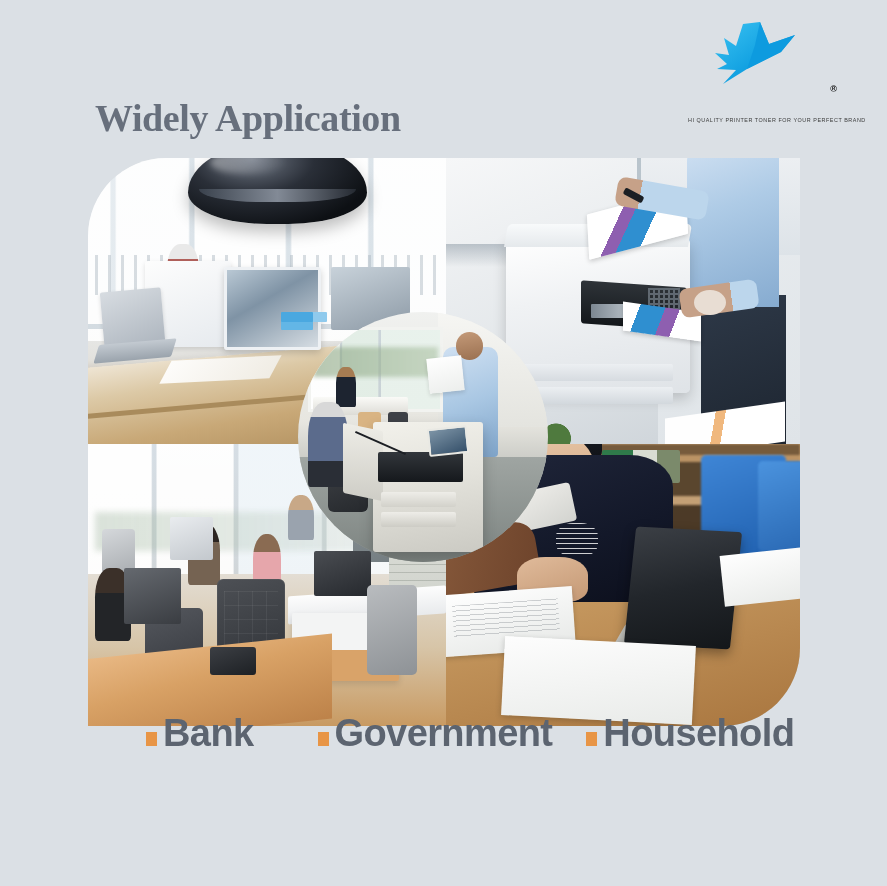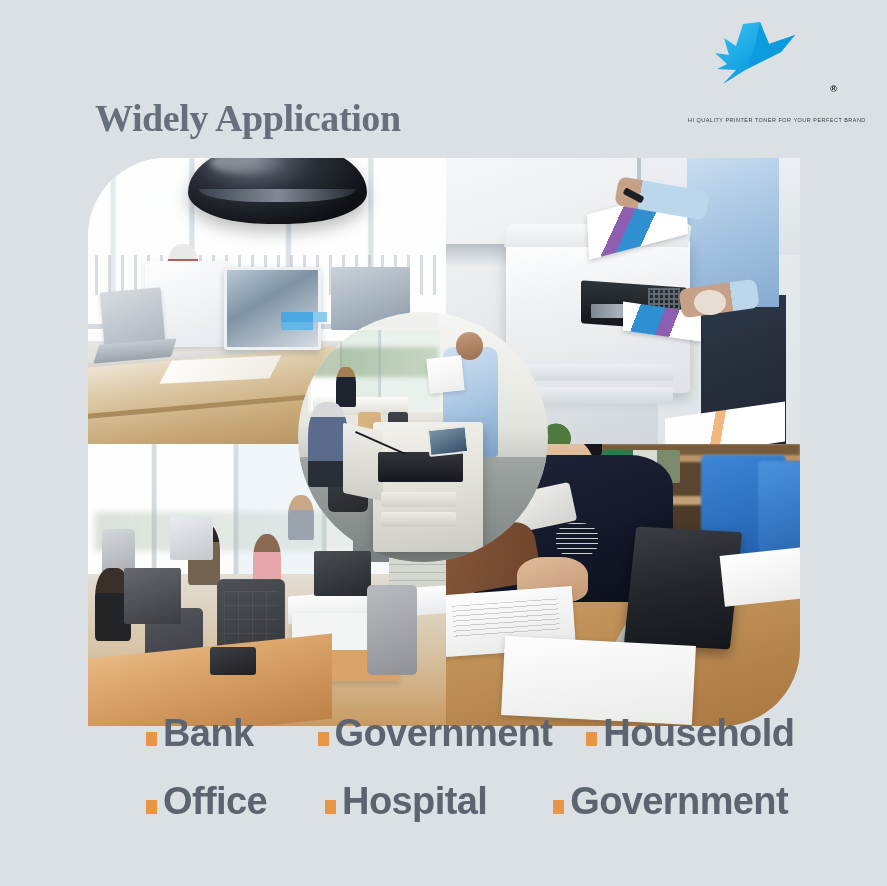--- a/index.html
+++ b/index.html
@@ -497,30 +497,14 @@
       <span class="tag-bullet"></span>
       <span class="tag-label">Government</span>
     </div>
     <div class="gap-b"></div>
     <div class="tag">
       <span class="tag-bullet"></span>
       <span class="tag-label">Household</span>
     </div>
   </div>
 
-  <div class="tag-row row-2">
-    <div class="tag">
-      <span class="tag-bullet"></span>
-      <span class="tag-label">Office</span>
-    </div>
-    <div class="gap-c"></div>
-    <div class="tag">
-      <span class="tag-bullet"></span>
-      <span class="tag-label">Hospital</span>
-    </div>
-    <div class="gap-d"></div>
-    <div class="tag">
-      <span class="tag-bullet"></span>
-      <span class="tag-label">Government</span>
-    </div>
-  </div>
 
 </div>
 
 </body></html>

